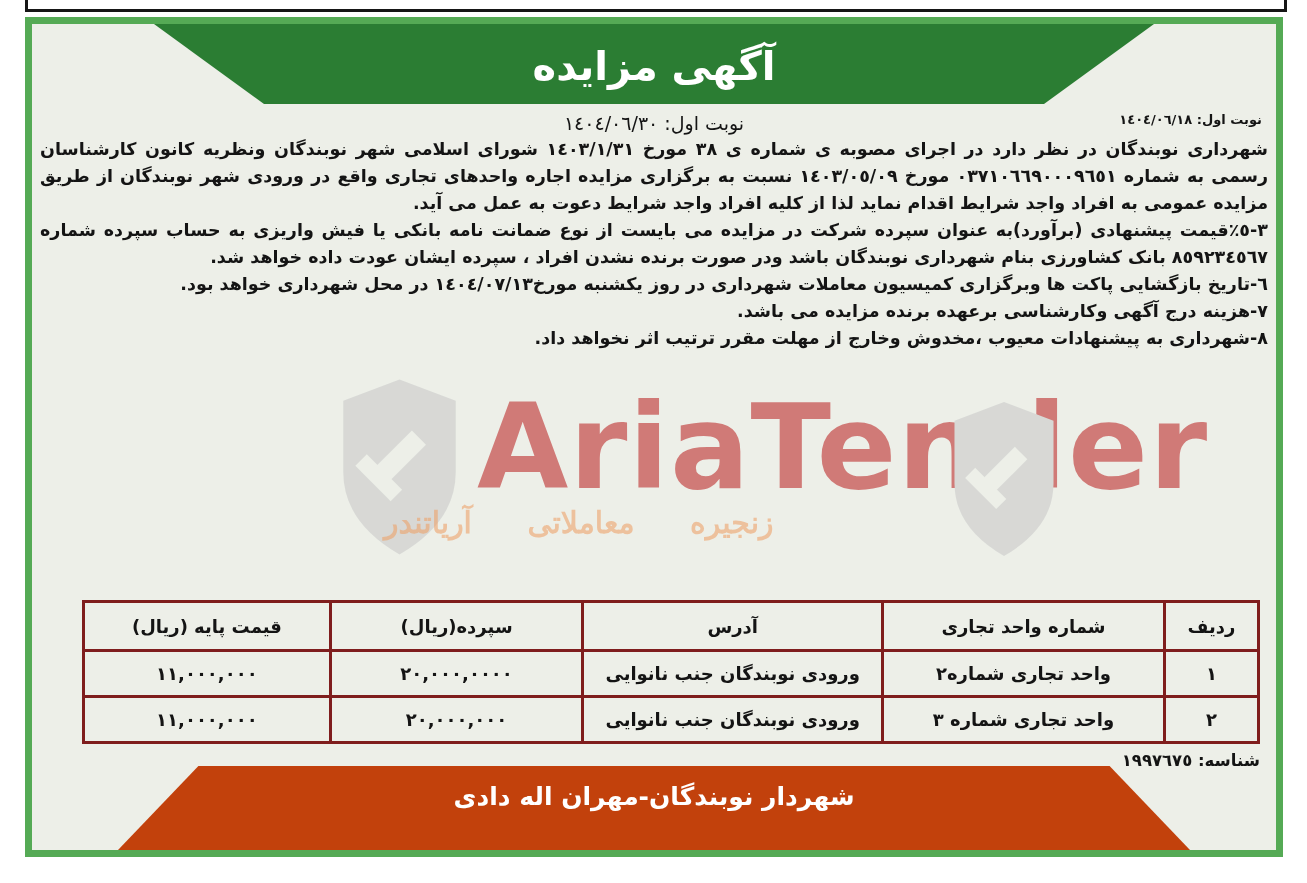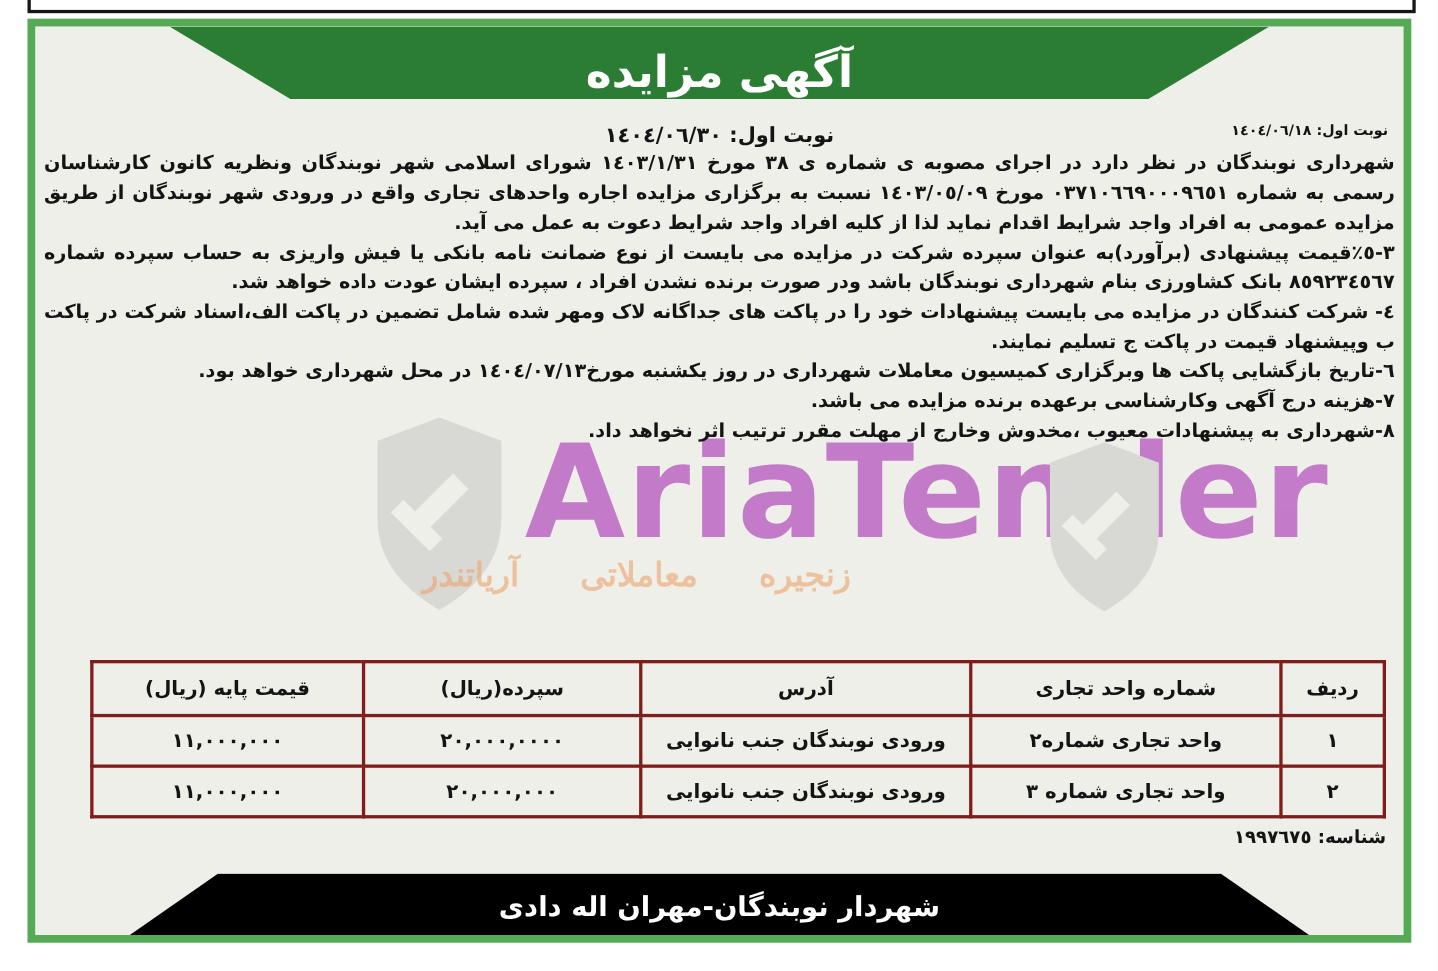--- a/index.html
+++ b/index.html
@@ -13,34 +13,34 @@
     background:#ffffff;border:3px solid #161616;box-sizing:border-box;
   }
   
   .frame{
     position:absolute;left:25px;top:17px;width:1258px;height:840px;
     box-sizing:border-box;border:7px solid #55aa55;background:#edefe8;
   }
   
   .band-top{
     position:absolute;top:0;left:50%;transform:translateX(-50%);
-    width:1000px;height:66px;background:#2b7d33;
+    width:1000px;height:80px;background:#2b7d33;
     clip-path:polygon(0 0,100% 0,89% 100%,11% 100%);z-index:3;
   }
   .band-top .title{
     color:#ffffff;font-weight:bold;font-size:40px;text-align:center;
     line-height:84px;direction:rtl;
   }
   .date-right{
     position:absolute;top:88px;right:14px;font-size:13px;font-weight:bold;
     direction:rtl;color:#141414;z-index:4;
   }
   .date-center{
     position:absolute;top:88px;left:50%;transform:translateX(-50%);
-    font-size:19px;font-weight:bold;direction:rtl;color:#141414;z-index:4;
+    font-size:19px;font-weight:normal;direction:rtl;color:#141414;z-index:4;
   }
   .body-text{
     position:absolute;top:112px;right:8px;left:8px;direction:rtl;
     text-align:justify;font-size:17.5px;font-weight:bold;line-height:27px;
     color:#141414;z-index:4;
   }
   .body-text .para{margin:0;}
   
   .table-wrap{
     position:absolute;top:576px;right:16px;width:1178px;direction:rtl;z-index:4;
@@ -55,37 +55,37 @@
   }
   .table-wrap th{height:46px;}
   .table-wrap td{height:43px;}
   .identifier{
     position:absolute;top:727px;right:16px;direction:rtl;font-weight:bold;
     font-size:16.5px;color:#141414;z-index:4;
   }
   
   .band-bottom{
     position:absolute;bottom:0;left:50%;transform:translateX(-50%);
-    width:1072px;height:56px;background:#000000;
+    width:1072px;height:84px;background:#c2410c;
     clip-path:polygon(7.5% 0,92.5% 0,100% 100%,0 100%);z-index:5;
   }
   .band-bottom .sig{
     color:#ffffff;font-weight:bold;font-size:25px;text-align:center;
     line-height:62px;direction:rtl;
   }
   
   .watermark{
     position:absolute;top:346px;left:305px;width:900px;height:210px;
     z-index:1;opacity:0.55;pointer-events:none;
   }
   .wm-shield{position:absolute;top:8px;left:0;}
   .wm-shield2{position:absolute;top:30px;left:612px;}
   .wm-text{
     position:absolute;left:140px;top:8px;font-size:118px;font-weight:bold;
-    color:#a21caf;letter-spacing:1px;white-space:nowrap;
+    color:#b91c1c;letter-spacing:1px;white-space:nowrap;
   }
   .wm-tagline{
     position:absolute;top:481px;left:352px;z-index:1;direction:rtl;
     font-size:30px;font-weight:bold;color:#eda36c;opacity:0.6;
     letter-spacing:5px;word-spacing:48px;white-space:nowrap;pointer-events:none;font-family:Liberation Serif, serif;
   }
 </style>
 </head>
 <body>
 
@@ -119,21 +119,20 @@
   <div class="band-top">
     <div class="title">آگهی مزایده</div>
   </div>
 
   <div class="date-right">نوبت اول: ١٤٠٤/٠٦/١٨</div>
   <div class="date-center">نوبت اول: ١٤٠٤/٠٦/٣٠</div>
 
   <div class="body-text">
     <p class="para">شهرداری نوبندگان در نظر دارد در اجرای مصوبه ی شماره ی ٣٨ مورخ ١٤٠٣/١/٣١ شورای اسلامی شهر نوبندگان ونظریه کانون کارشناسان رسمی به شماره ٠٣٧١٠٦٦٩٠٠٠٩٦٥١ مورخ ١٤٠٣/٠٥/٠٩ نسبت به برگزاری مزایده اجاره واحدهای تجاری واقع در ورودی شهر نوبندگان از طریق مزایده عمومی به افراد واجد شرایط اقدام نماید لذا از کلیه افراد واجد شرایط دعوت به عمل می آید.</p>
     <p class="para">٣-٥٪قیمت پیشنهادی (برآورد)به عنوان سپرده شرکت در مزایده می بایست از نوع ضمانت نامه بانکی یا فیش واریزی به حساب سپرده شماره ٨٥٩٢٣٤٥٦٧ بانک کشاورزی بنام شهرداری نوبندگان باشد ودر صورت برنده نشدن افراد ، سپرده ایشان عودت داده خواهد شد.</p>
-    <p class="para">٤- شرکت کنندگان در مزایده می بایست پیشنهادات خود را در پاکت های جداگانه لاک ومهر شده شامل تضمین در پاکت الف،اسناد شرکت در پاکت ب وپیشنهاد قیمت در پاکت ج تسلیم نمایند.</p>
     <p class="para">٦-تاریخ بازگشایی پاکت ها وبرگزاری کمیسیون معاملات شهرداری در روز یکشنبه  مورخ١٤٠٤/٠٧/١٣ در محل شهرداری خواهد بود.</p>
     <p class="para">٧-هزینه درج آگهی وکارشناسی  برعهده برنده مزایده می باشد.</p>
     <p class="para">٨-شهرداری به پیشنهادات معیوب ،مخدوش وخارج از مهلت مقرر ترتیب اثر نخواهد داد.</p>
   </div>
 
   <div class="table-wrap">
     <table>
       <colgroup>
         <col style="width:8%">
           <col style="width:24%">

